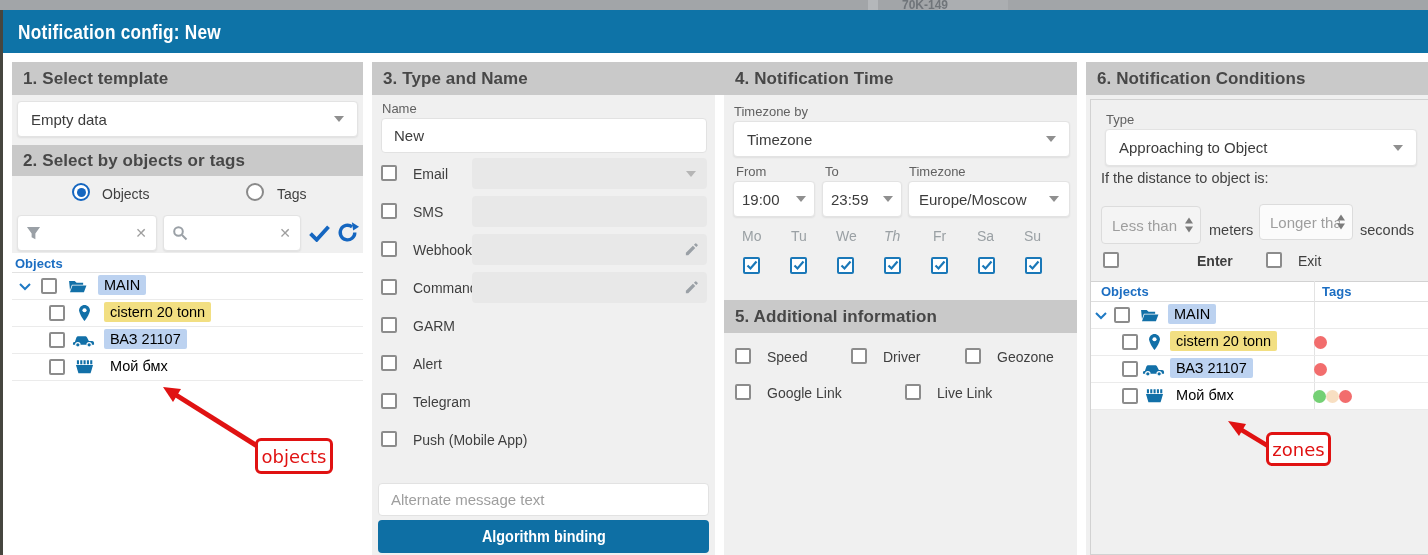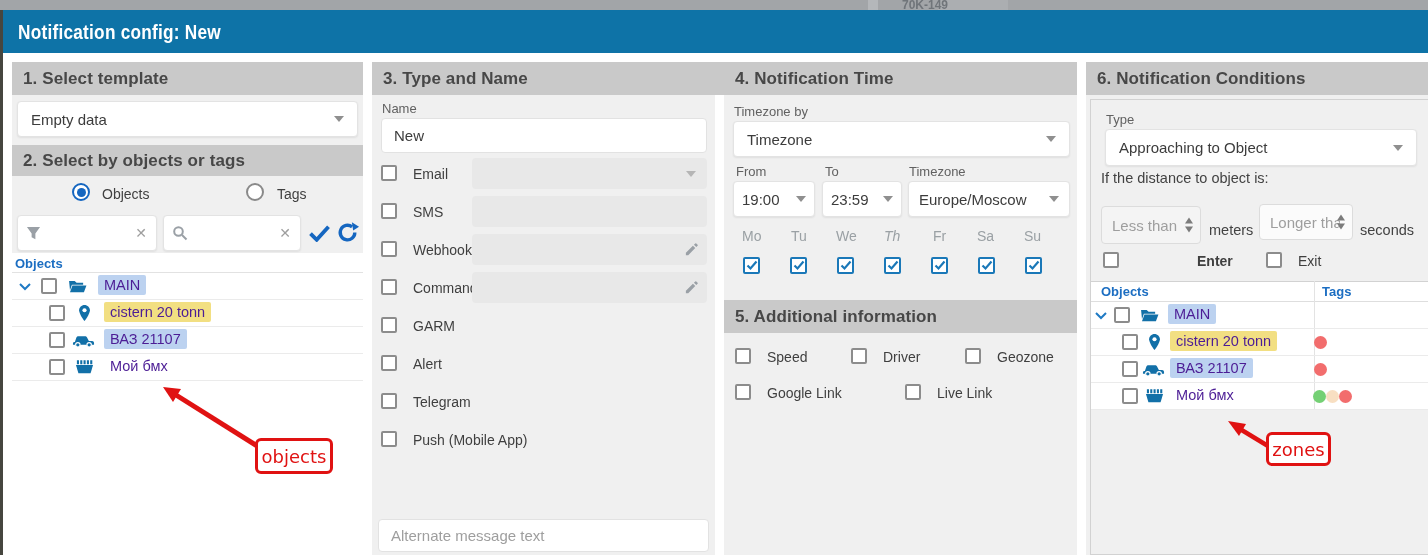--- a/index.html
+++ b/index.html
@@ -35,21 +35,21 @@
   .cb-checked { width:17px; height:17px; border:2px solid #1a78b8; border-radius:2px; background:#fff;
                 display:flex; align-items:center; justify-content:center; }
   .radio { width:18px; height:18px; border-radius:50%; border:2px solid #8a8a8a; background:#fff; }
   .radio-on { border-color:#1566c0; display:flex; align-items:center; justify-content:center; }
   .radio-on::after { content:""; width:9px; height:9px; border-radius:50%; background:#1566c0; }
   .white-input { background:#fff; border:1px solid #e2e2e2; border-radius:4px; font-size:15px; color:#3c3c3c;
                  padding:0 12px; font-family:inherit; }
   .white-input::placeholder { color:#9e9e9e; }
   .dis-input { background:#e8e8e8; border-radius:4px; }
   .tree-row { position:absolute; height:27px; border-bottom:1px solid #ebebeb; }
-  .hl { padding:2px 6px; border-radius:2px; font-size:14.5px; color:#4c1d95; white-space:nowrap; }
+  .hl { padding:2px 6px; border-radius:2px; font-size:14.5px; color:#000000; white-space:nowrap; }
   .tree-title { color:#1c6ec2; font-size:13px; font-weight:bold; }
   .dot { width:13px; height:13px; border-radius:50%; display:inline-block; margin-left:2px; }
   .spin { position:absolute; right:7px; top:50%; transform:translateY(-50%); display:flex; flex-direction:column; gap:3px; }
   .spin-up { width:0; height:0; border-left:4.5px solid transparent; border-right:4.5px solid transparent; border-bottom:6px solid #7c7c7c; }
   .spin-dn { width:0; height:0; border-left:4.5px solid transparent; border-right:4.5px solid transparent; border-top:6px solid #7c7c7c; }
   .ghost-input { background:#f4f4f4; border:1px solid #dcdcdc; border-radius:4px; color:#9e9e9e; font-size:15px;
                  display:flex; align-items:center; padding:0 10px; overflow:hidden; white-space:nowrap; position:absolute; }
   .day-lbl { font-size:14px; color:#9aa0a4; }
   .clear-x { color:#9e9e9e; font-size:14px; font-weight:bold; }
   .cond-txt { font-size:14.5px; color:#424242; }
@@ -188,21 +188,24 @@
 
   <div class="cb abs" style="left:381px;top:355px;"></div>
   <span class="abs lbl14" style="left:413px;top:356px;">Alert</span>
 
   <div class="cb abs" style="left:381px;top:393px;"></div>
   <span class="abs lbl14" style="left:413px;top:394px;">Telegram</span>
 
   <div class="cb abs" style="left:381px;top:431px;"></div>
   <span class="abs lbl14" style="left:413px;top:432px;">Push (Mobile App)</span>
 
-  <input class="abs white-input" style="left: 378px; top: 483px; width: 331px; height: 33px; margin-top: 36px;" type="text" placeholder="Alternate message text">
+  <input class="abs white-input" style="left: 378px; top: 483px; width: 331px; height: 33px;" type="text" placeholder="Alternate message text">
+  <div class="abs" style="left:378px;top:520px;width:331px;height:33px;background:#0e6fa4;border-radius:4px;display:flex;align-items:center;justify-content:center;">
+    <span class="btn-txt">Algorithm binding</span>
+  </div>
 
   <div class="abs panel-header" style="left:724px;top:62px;width:353px;height:33px;">4. Notification Time</div>
   <div class="abs panel-body" style="left:724px;top:95px;width:353px;height:205px;"></div>
 
   <span class="abs lbl13" style="left:734px;top:104px;">Timezone by</span>
   <div class="abs sel" style="left:733px;top:121px;width:337px;height:36px;">
     <span>Timezone</span>
     <span class="caret"></span>
   </div>
 

